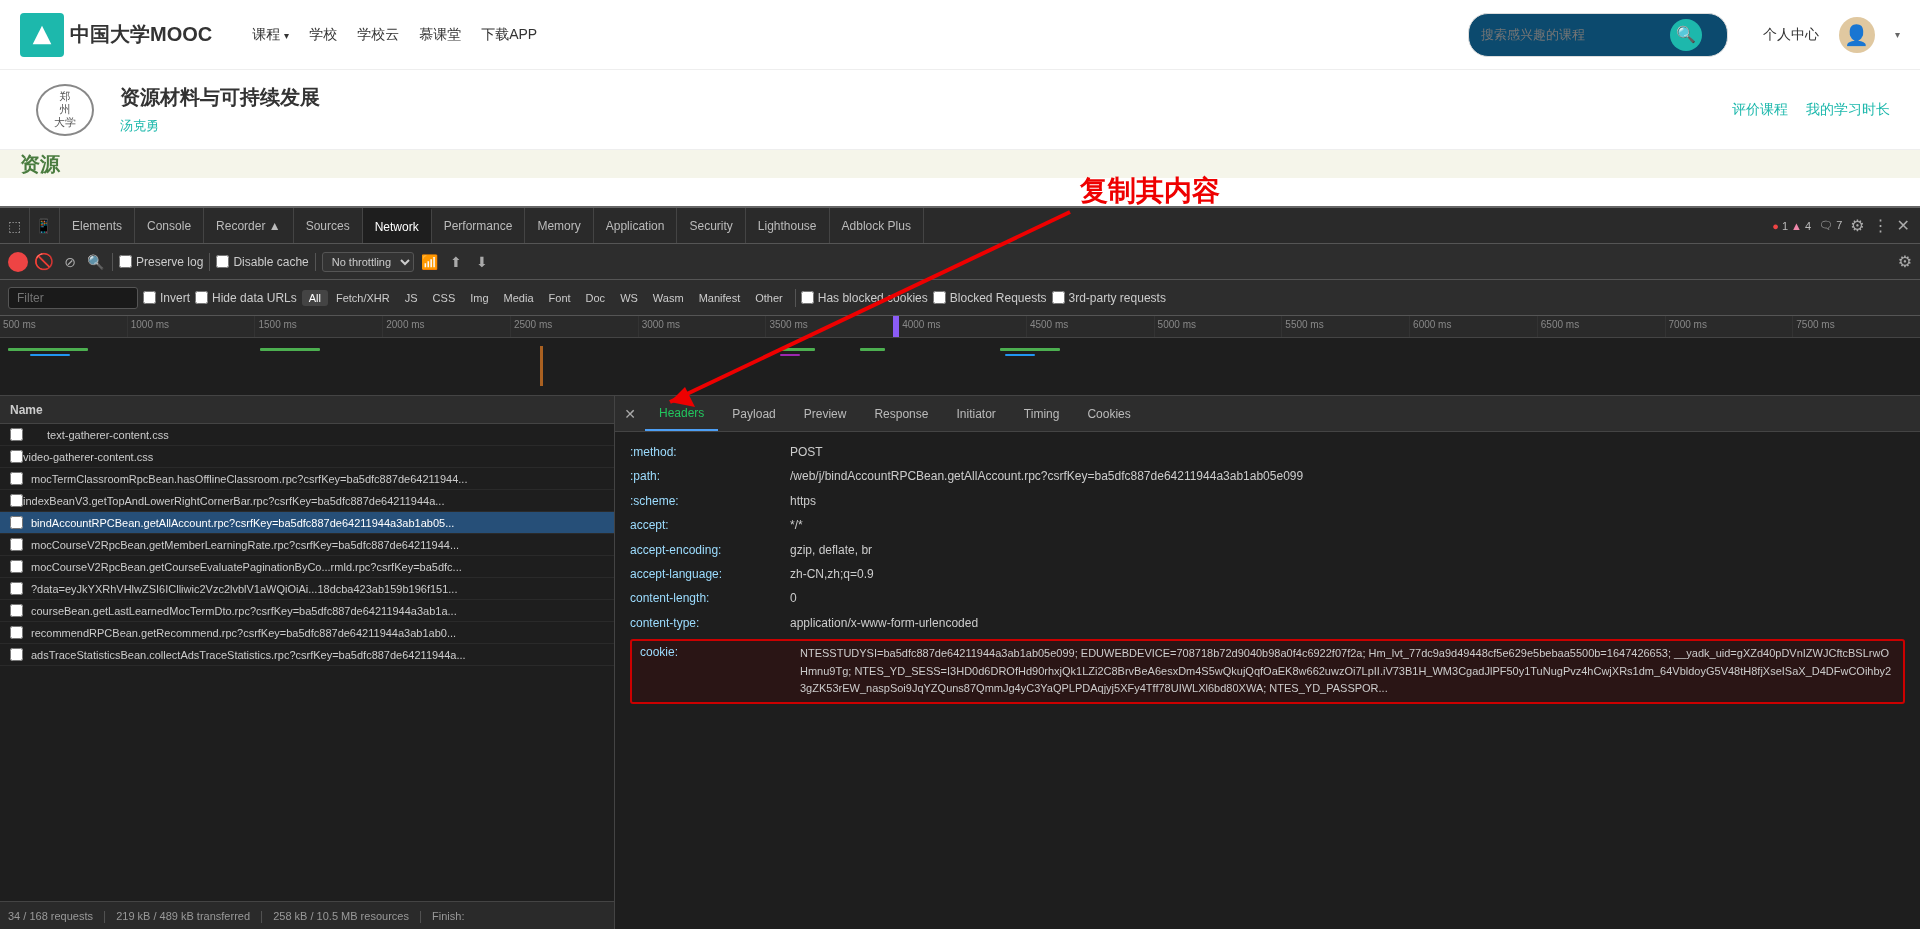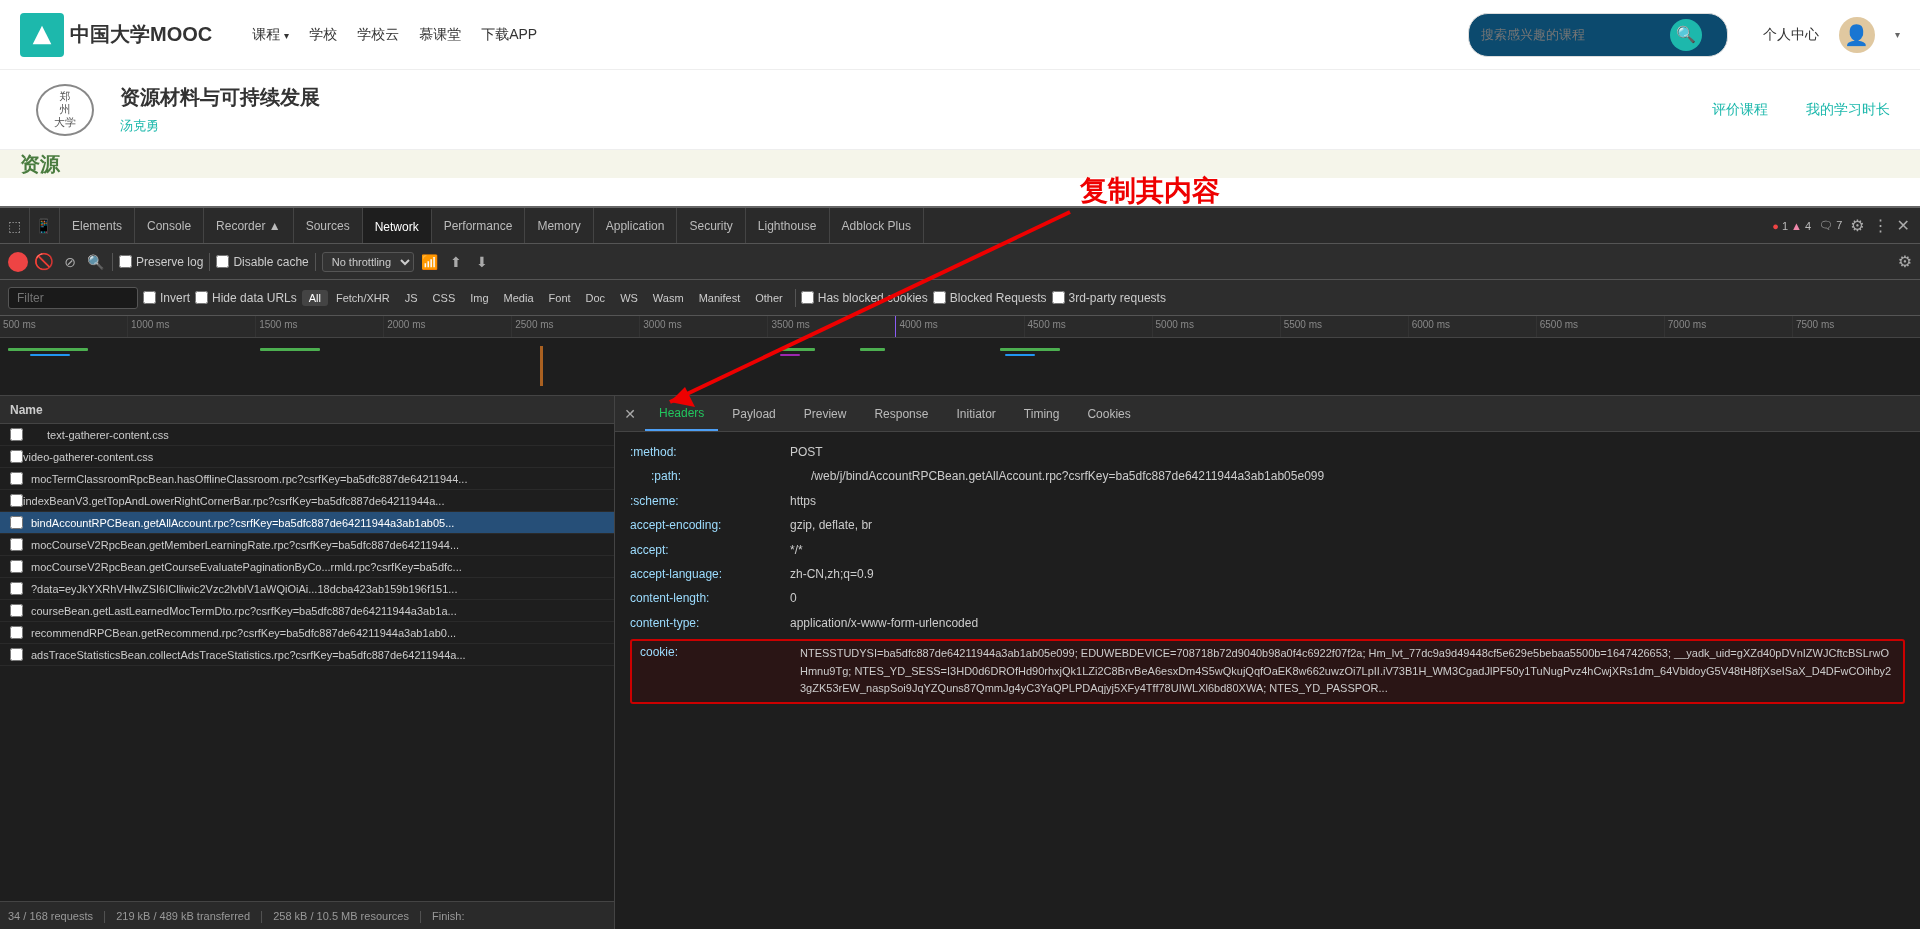--- a/index.html
+++ b/index.html
@@ -45,21 +45,21 @@
 <div style="height:80px; display:flex; align-items:center; background:#fff; border-bottom:1px solid #eee; padding:0 30px; gap:20px;">
   <div style="width:70px; height:60px; display:flex; align-items:center; justify-content:center;">
     <div style="width:58px; height:52px; border:2px solid #888; border-radius:50%; display:flex; align-items:center; justify-content:center; font-size:11px; color:#555; text-align:center; line-height:1.2;">
       <span>郑<br>州<br>大学</span>
     </div>
   </div>
   <div style="display:flex; flex-direction:column; gap:6px;">
     <span style="font-size:20px; font-weight:bold; color:#333;">资源材料与可持续发展</span>
     <span style="font-size:13px; color:#1db8ac;">汤克勇</span>
   </div>
-  <div style="margin-left:auto; display:flex; gap:38px;">
+  <div style="margin-left:auto; display:flex; gap:18px;">
     <span style="font-size:14px; color:#1db8ac; cursor:pointer;">评价课程</span>
     <span style="font-size:14px; color:#1db8ac; cursor:pointer;">我的学习时长</span>
   </div>
 </div>
 
 <div style="height:28px; background:#f5f5ea; display:flex; align-items:center; padding:0 20px;">
   <span style="font-size:20px; font-weight:bold; color:#4a7c3f;">资源</span>
 </div>
 
 <div style="position:absolute; top:172px; left:1080px; z-index:300; pointer-events:none;">
@@ -161,21 +161,21 @@
   </div>
 
   <div style="height:80px; background:#1e1e1e; border-bottom:1px solid #444; position:relative; overflow:hidden;">
     <div style="display:flex; height:22px; background:#2a2a2a; border-bottom:1px solid #444;">
       <div style="min-width:100px; font-size:10px; color:#888; padding:3px 0 0 3px; border-right:1px solid #333; flex:1;">500 ms</div>
       <div style="font-size:10px; color:#888; padding:3px 0 0 3px; border-right:1px solid #333; flex:1;">1000 ms</div>
       <div style="font-size:10px; color:#888; padding:3px 0 0 3px; border-right:1px solid #333; flex:1;">1500 ms</div>
       <div style="font-size:10px; color:#888; padding:3px 0 0 3px; border-right:1px solid #333; flex:1;">2000 ms</div>
       <div style="font-size:10px; color:#888; padding:3px 0 0 3px; border-right:1px solid #333; flex:1;">2500 ms</div>
       <div style="font-size:10px; color:#888; padding:3px 0 0 3px; border-right:1px solid #333; flex:1;">3000 ms</div>
-      <div style="font-size:10px; color:#888; padding:3px 0 0 3px; border-right:1px solid #8b5cf6; flex:1;">3500 ms</div>
+      <div style="font-size:10px; color:#888; padding:3px 0 0 3px; border-right:6px solid #8b5cf6; flex:1;">3500 ms</div>
       <div style="font-size:10px; color:#888; padding:3px 0 0 3px; border-right:1px solid #333; flex:1;">4000 ms</div>
       <div style="font-size:10px; color:#888; padding:3px 0 0 3px; border-right:1px solid #333; flex:1;">4500 ms</div>
       <div style="font-size:10px; color:#888; padding:3px 0 0 3px; border-right:1px solid #333; flex:1;">5000 ms</div>
       <div style="font-size:10px; color:#888; padding:3px 0 0 3px; border-right:1px solid #333; flex:1;">5500 ms</div>
       <div style="font-size:10px; color:#888; padding:3px 0 0 3px; border-right:1px solid #333; flex:1;">6000 ms</div>
       <div style="font-size:10px; color:#888; padding:3px 0 0 3px; border-right:1px solid #333; flex:1;">6500 ms</div>
       <div style="font-size:10px; color:#888; padding:3px 0 0 3px; border-right:1px solid #333; flex:1;">7000 ms</div>
       <div style="font-size:10px; color:#888; padding:3px 0 0 3px; flex:1;">7500 ms</div>
     </div>
 
@@ -266,35 +266,35 @@
         <div style="padding:0 14px; font-size:12px; color:#bbb; cursor:pointer; display:flex; align-items:center;">Initiator</div>
         <div style="padding:0 14px; font-size:12px; color:#bbb; cursor:pointer; display:flex; align-items:center;">Timing</div>
         <div style="padding:0 14px; font-size:12px; color:#bbb; cursor:pointer; display:flex; align-items:center;">Cookies</div>
       </div>
 
       <div style="flex:1; overflow-y:auto; padding:8px 15px;">
         <div style="display:flex; align-items:flex-start; padding:2px 0; font-size:12px; line-height:1.7;">
           <span style="color:#9cdcfe; min-width:160px; white-space:nowrap;">:method:</span>
           <span style="color:#ccc;">POST</span>
         </div>
-        <div style="display:flex; align-items:flex-start; padding:2px 0; font-size:12px; line-height:1.7;margin-left:21px;">
+        <div style="display:flex; align-items:flex-start; padding:2px 0; font-size:12px; line-height:1.7;">
           <span style="color:#9cdcfe; min-width:160px; white-space:nowrap;">:path:</span>
           <span style="color:#ccc; word-break:break-all;">/web/j/bindAccountRPCBean.getAllAccount.rpc?csrfKey=ba5dfc887de64211944a3ab1ab05e099</span>
         </div>
         <div style="display:flex; align-items:flex-start; padding:2px 0; font-size:12px; line-height:1.7;">
           <span style="color:#9cdcfe; min-width:160px; white-space:nowrap;">:scheme:</span>
           <span style="color:#ccc;">https</span>
         </div>
         <div style="display:flex; align-items:flex-start; padding:2px 0; font-size:12px; line-height:1.7;">
+          <span style="color:#9cdcfe; min-width:160px; white-space:nowrap;">accept:</span>
+          <span style="color:#ccc;">*/*</span>
+        </div>
+        <div style="display:flex; align-items:flex-start; padding:2px 0; font-size:12px; line-height:1.7;">
           <span style="color:#9cdcfe; min-width:160px; white-space:nowrap;">accept-encoding:</span>
           <span style="color:#ccc;">gzip, deflate, br</span>
-        </div>
-        <div style="display:flex; align-items:flex-start; padding:2px 0; font-size:12px; line-height:1.7;">
-          <span style="color:#9cdcfe; min-width:160px; white-space:nowrap;">accept:</span>
-          <span style="color:#ccc;">*/*</span>
         </div>
         <div style="display:flex; align-items:flex-start; padding:2px 0; font-size:12px; line-height:1.7;">
           <span style="color:#9cdcfe; min-width:160px; white-space:nowrap;">accept-language:</span>
           <span style="color:#ccc;">zh-CN,zh;q=0.9</span>
         </div>
         <div style="display:flex; align-items:flex-start; padding:2px 0; font-size:12px; line-height:1.7;">
           <span style="color:#9cdcfe; min-width:160px; white-space:nowrap;">content-length:</span>
           <span style="color:#ccc;">0</span>
         </div>
         <div style="display:flex; align-items:flex-start; padding:2px 0; font-size:12px; line-height:1.7;">

